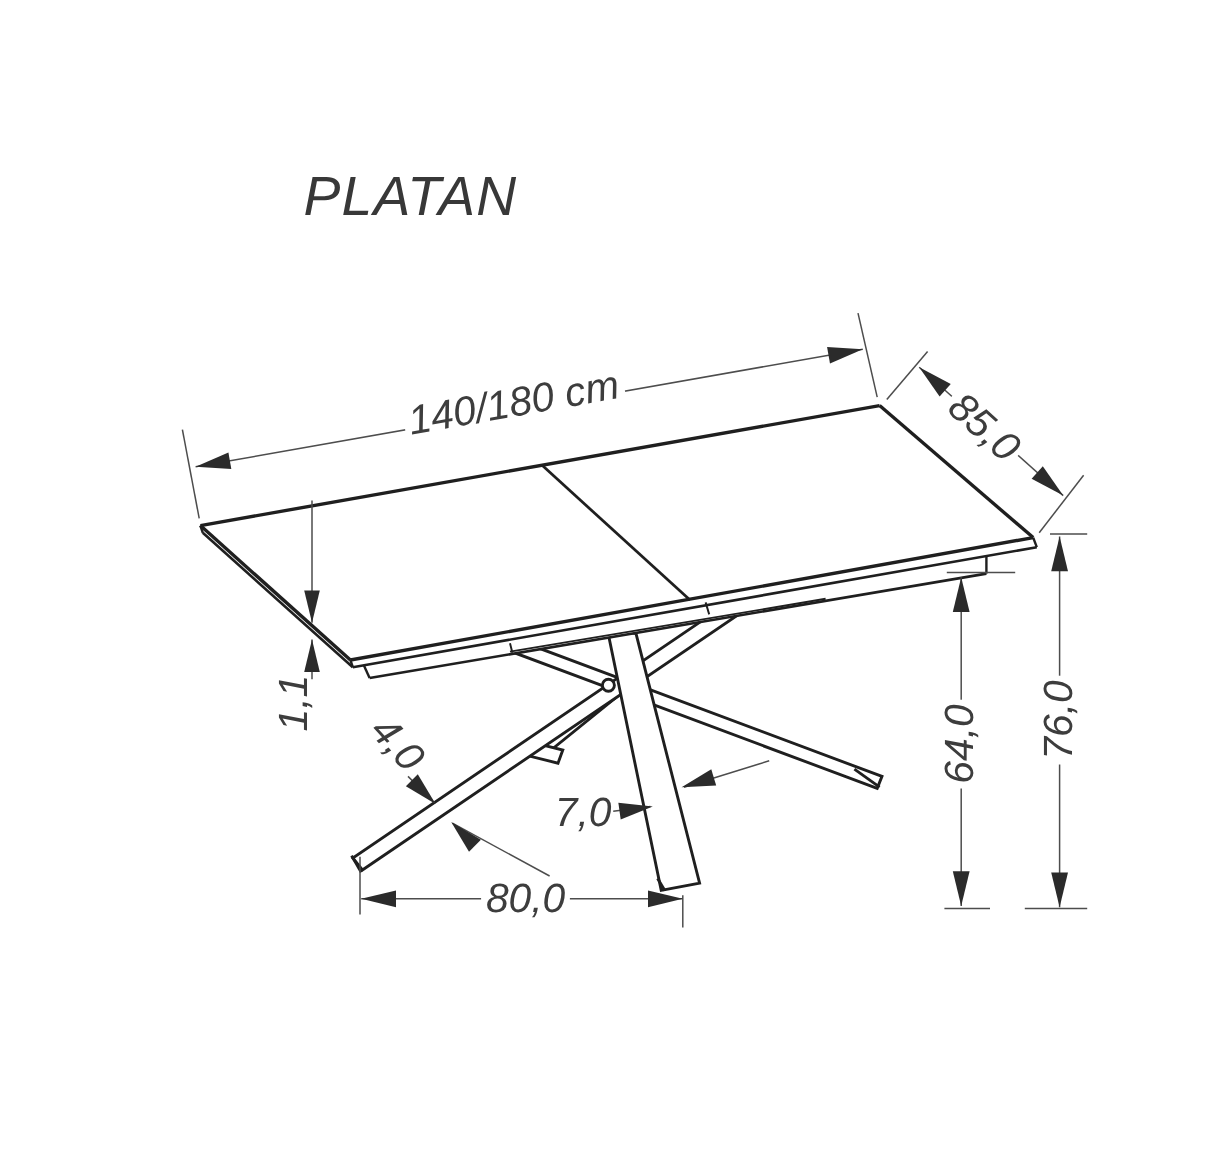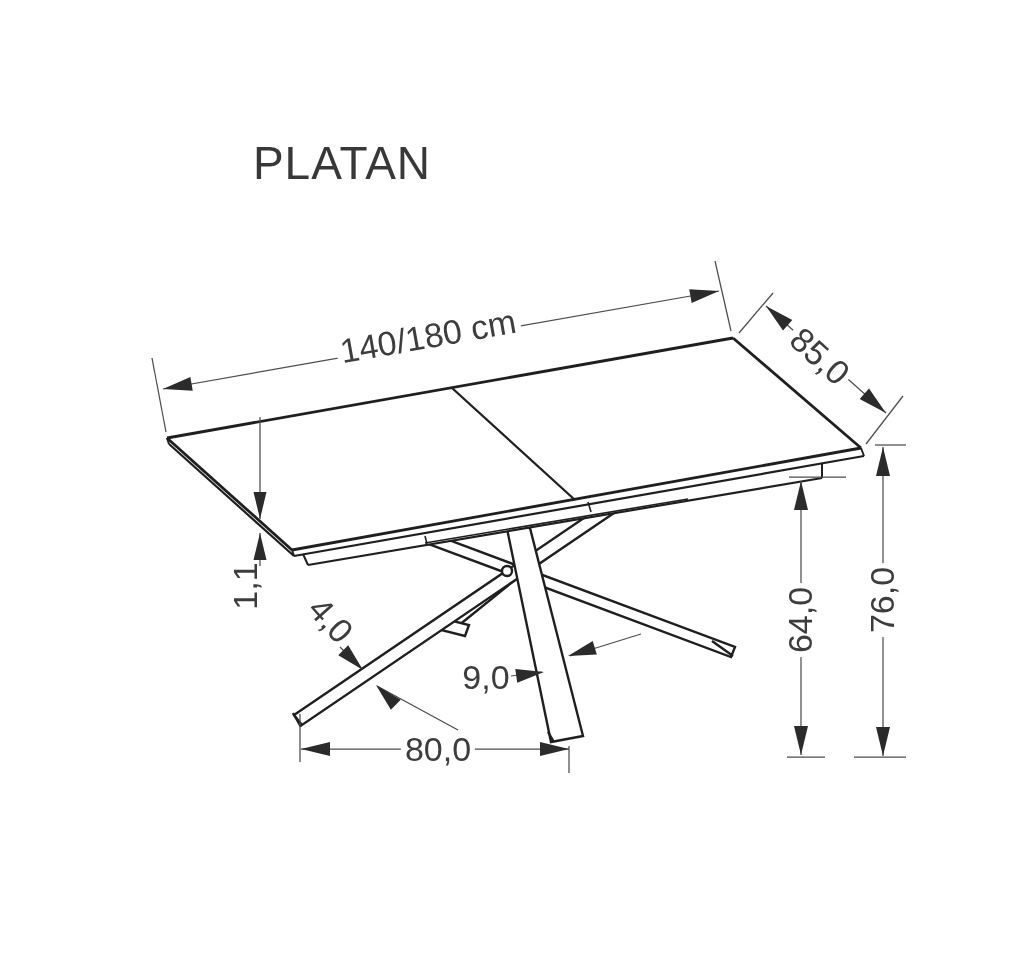--- a/index.html
+++ b/index.html
@@ -1,18 +1,18 @@
 <!DOCTYPE html>
 <html><head>
 <meta charset="utf-8">
 <style>
   html,body{margin:0;padding:0;background:#ffffff;}
   body{width:1020px;height:974px;overflow:hidden;position:relative;
        font-family:"Liberation Sans", sans-serif;}
-  .canvas{position:absolute;inset:0;width:864px;height:974px;}
+  .canvas{position:absolute;inset:0;width:864px;height:974px;font-style:italic;}
   svg.drawing{position:absolute;left:0;top:0;}
   .lbl{position:absolute;color:#3d3d3d;font-size:34px;line-height:1;
        white-space:nowrap;transform-origin:center center;z-index:5;}
   .lbl.bg{background:#ffffff;padding:1px 4px;}
   .title{position:absolute;color:#383838;font-size:46px;letter-spacing:1px;
          line-height:1;white-space:nowrap;z-index:5;}
   
   .t-title{left:342px;top:163px;transform:translate(-50%,-50%);}
   .t-len  {left:428px;top:336px;transform:translate(-50%,-50%) rotate(-10deg);}
   .t-dep  {left:820px;top:356px;transform:translate(-50%,-50%) rotate(42deg);}
@@ -125,17 +125,17 @@
       <polygon points="0,0 -29,7 -29,-7" transform="translate(883,756) rotate(90)"></polygon>
     </g>
   </svg>
 
   <div class="title t-title">PLATAN</div>
 
   <div class="lbl bg t-len">140/180 cm</div>
   <div class="lbl bg t-dep">85,0</div>
   <div class="lbl t-thk">1,1</div>
   <div class="lbl t-l4">4,0</div>
-  <div class="lbl t-l8">9,0</div>
+  <div class="lbl t-l8">7,0</div>
   <div class="lbl bg t-base">80,0</div>
   <div class="lbl bg t-h64">64,0</div>
   <div class="lbl bg t-h76">76,0</div>
 </div>
 
 </body></html>

